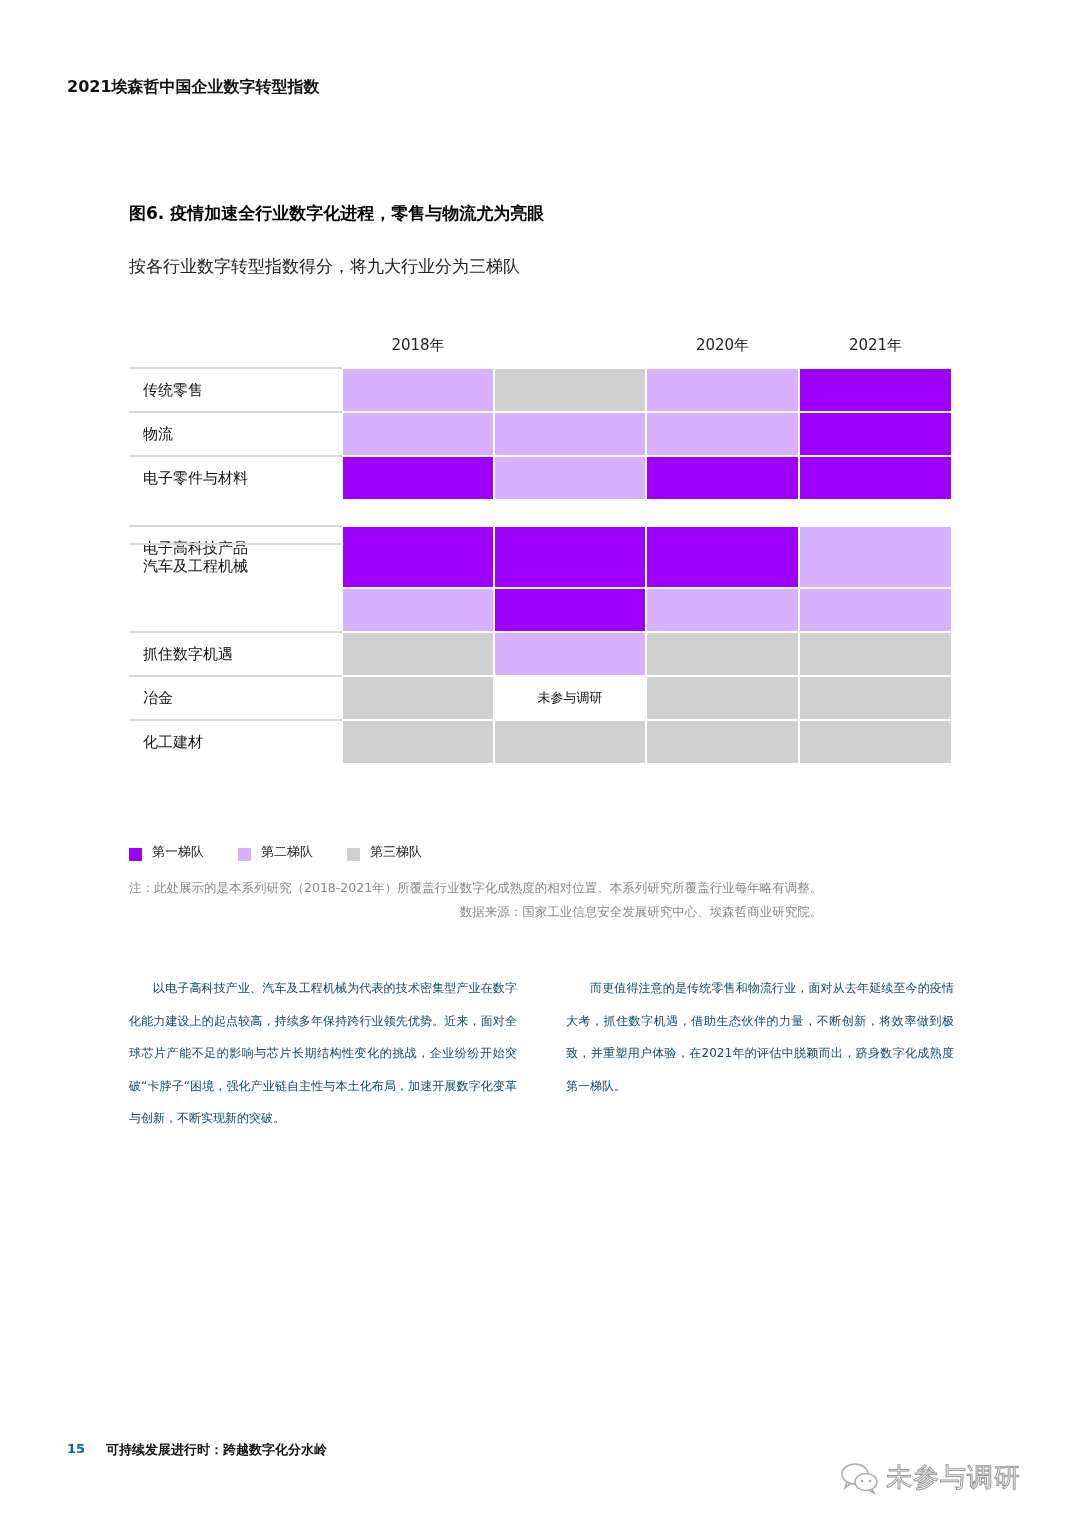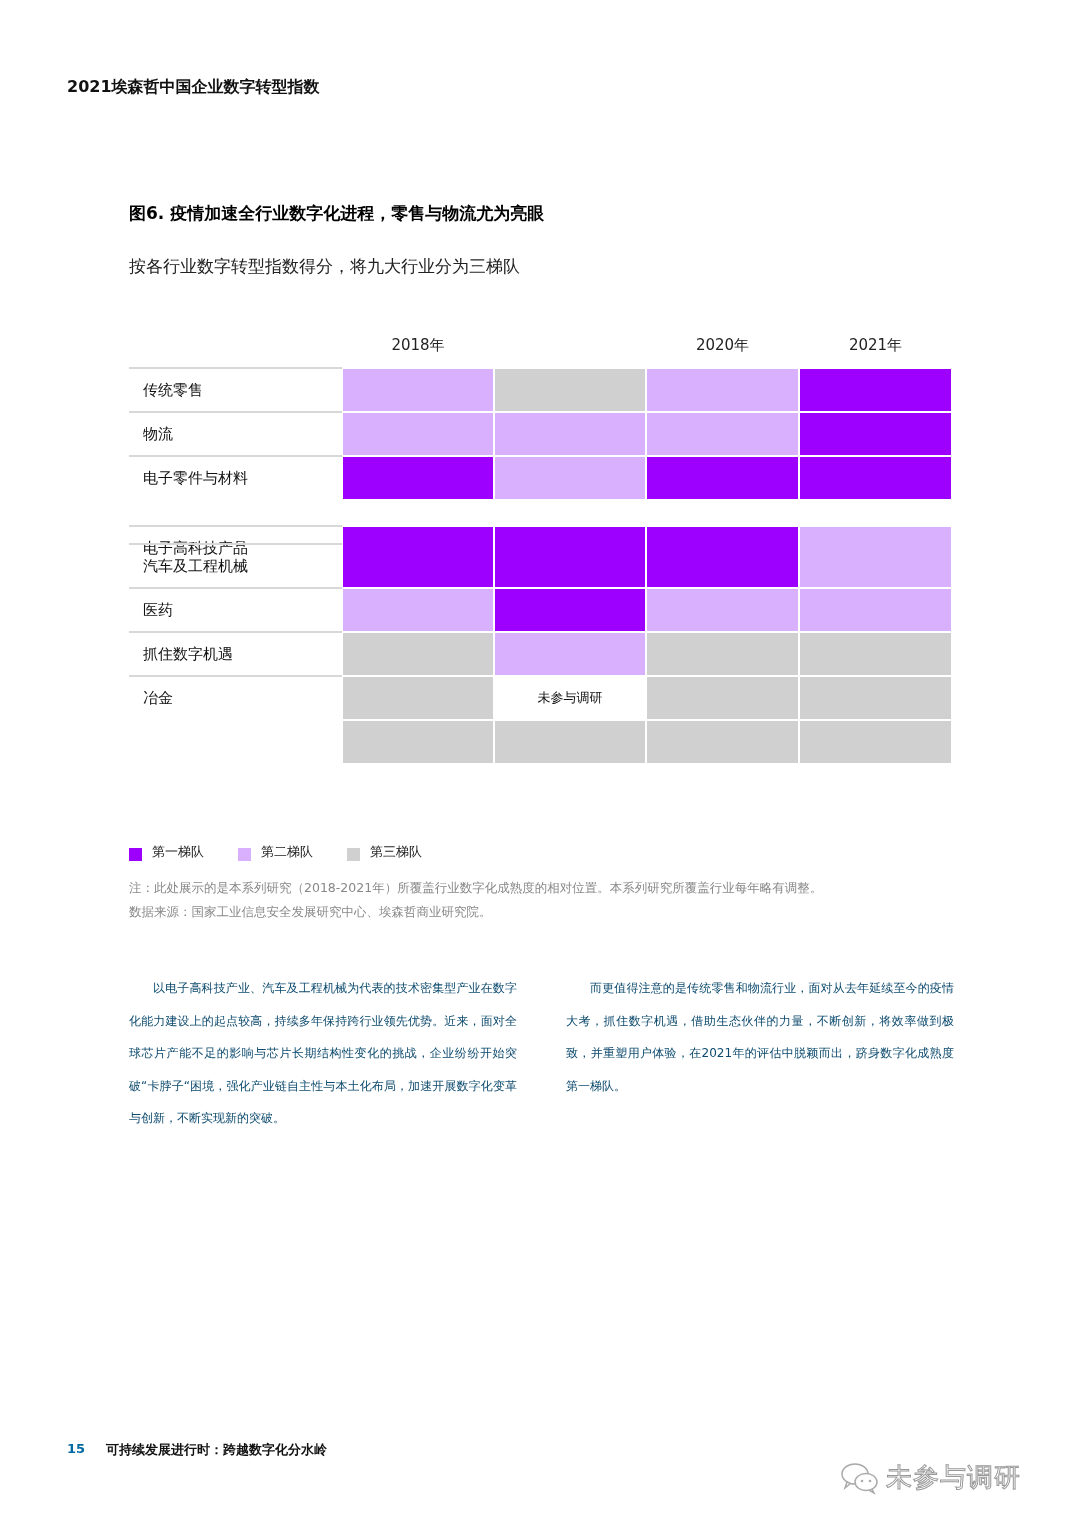--- a/index.html
+++ b/index.html
@@ -12,21 +12,21 @@
   .heatmap { position: absolute; left: 129px; top: 330px; width: 822px; }
   .year-header { position: absolute; top: 6px; height: 22px; font-size: 15px; text-align: center; color: #222; }
   .row { position: absolute; left: 0; height: 44px; width: 822px; }
   .row-label { position: absolute; left: 0; top: 0; width: 213px; height: 44px; border-top: 2px solid #d8d8d8; font-size: 15px; line-height: 42px; padding-left: 14px; color: #111; }
   .cell { position: absolute; top: 0; height: 42px; display: flex; align-items: center; justify-content: center; font-size: 13px; color: #111; }
 
   .legend { position: absolute; left: 129px; top: 818px; display: flex; gap: 0; font-size: 13px; color: #222; }
   .legend-item { display: flex; align-items: flex-end; margin-right: 34px; margin-top: 25px; }
   .legend-swatch { width: 13px; height: 13px; margin-right: 10px; }
 
-  .note { position: absolute; left: 129px; top: 876px; font-size: 12.5px; color: #888; line-height: 24px; }
+  .note { position: absolute; left: 129px; top: 876px; font-size: 12.5px; color: #888; line-height: 24px; text-align: right; }
 
   .body-col { position: absolute; top: 972px; width: 388px; font-size: 12px; line-height: 32.6px; color: #0c4a6e; text-align: justify; }
   .body-col p { text-indent: 2em; }
 
   .footer-page { position: absolute; left: 67px; top: 1441px; font-size: 13px; font-weight: bold; color: #0369a1; }
   .footer-title { position: absolute; left: 106px; top: 1441px; font-size: 13px; font-weight: bold; color: #111; }
 
   .watermark { position: absolute; left: 840px; top: 1460px; display: flex; align-items: center; color: #aaa; }
   .watermark-icon { width: 40px; height: 34px; margin-right: 6px; }
   .watermark-text { font-size: 26px; color: #fff; -webkit-text-stroke: 1px #999; letter-spacing: 1px; }
@@ -73,41 +73,41 @@
       <div class="cell" style="left: 671px; width: 151px; top: 2px; background: rgb(216, 176, 254);"></div>
     </div>
     <div class="row" style="top: 213px;">
       <div class="row-label">汽车及工程机械</div>
       <div class="cell" style="left: 214px; width: 150px; top: 2px; background: rgb(158, 0, 255);"></div>
       <div class="cell" style="left: 366px; width: 150px; top: 2px; background: rgb(158, 0, 255);"></div>
       <div class="cell" style="left: 518px; width: 151px; top: 2px; background: rgb(158, 0, 255);"></div>
       <div class="cell" style="left: 671px; width: 151px; top: 2px; background: rgb(216, 176, 254);"></div>
     </div>
     <div class="row" style="top: 257px;">
-      <div class="row-label">医药</div>
       <div class="cell" style="left: 214px; width: 150px; top: 2px; background: rgb(216, 176, 254);"></div>
       <div class="cell" style="left: 366px; width: 150px; top: 2px; background: rgb(158, 0, 255);"></div>
       <div class="cell" style="left: 518px; width: 151px; top: 2px; background: rgb(216, 176, 254);"></div>
       <div class="cell" style="left: 671px; width: 151px; top: 2px; background: rgb(216, 176, 254);"></div>
     </div>
     <div class="row" style="top: 301px;">
       <div class="row-label">抓住数字机遇</div>
       <div class="cell" style="left: 214px; width: 150px; top: 2px; background: rgb(208, 208, 208);"></div>
       <div class="cell" style="left: 366px; width: 150px; top: 2px; background: rgb(216, 176, 254);"></div>
       <div class="cell" style="left: 518px; width: 151px; top: 2px; background: rgb(208, 208, 208);"></div>
       <div class="cell" style="left: 671px; width: 151px; top: 2px; background: rgb(208, 208, 208);"></div>
     </div>
     <div class="row" style="top: 345px;">
       <div class="row-label">冶金</div>
       <div class="cell" style="left: 214px; width: 150px; top: 2px; background: rgb(208, 208, 208);"></div>
       <div class="cell" style="left: 366px; width: 150px; top: 2px; background: rgb(255, 255, 255);">未参与调研</div>
       <div class="cell" style="left: 518px; width: 151px; top: 2px; background: rgb(208, 208, 208);"></div>
       <div class="cell" style="left: 671px; width: 151px; top: 2px; background: rgb(208, 208, 208);"></div>
     </div>
     <div class="row" style="top: 389px;">
+      <div class="row-label">化工建材</div>
       <div class="cell" style="left: 214px; width: 150px; top: 2px; background: rgb(208, 208, 208);"></div>
       <div class="cell" style="left: 366px; width: 150px; top: 2px; background: rgb(208, 208, 208);"></div>
       <div class="cell" style="left: 518px; width: 151px; top: 2px; background: rgb(208, 208, 208);"></div>
       <div class="cell" style="left: 671px; width: 151px; top: 2px; background: rgb(208, 208, 208);"></div>
     </div>
   </div>
 
 <div class="legend" id="legend">
     <div class="legend-item">
       <span class="legend-swatch" style="background: rgb(158, 0, 255);"></span>

